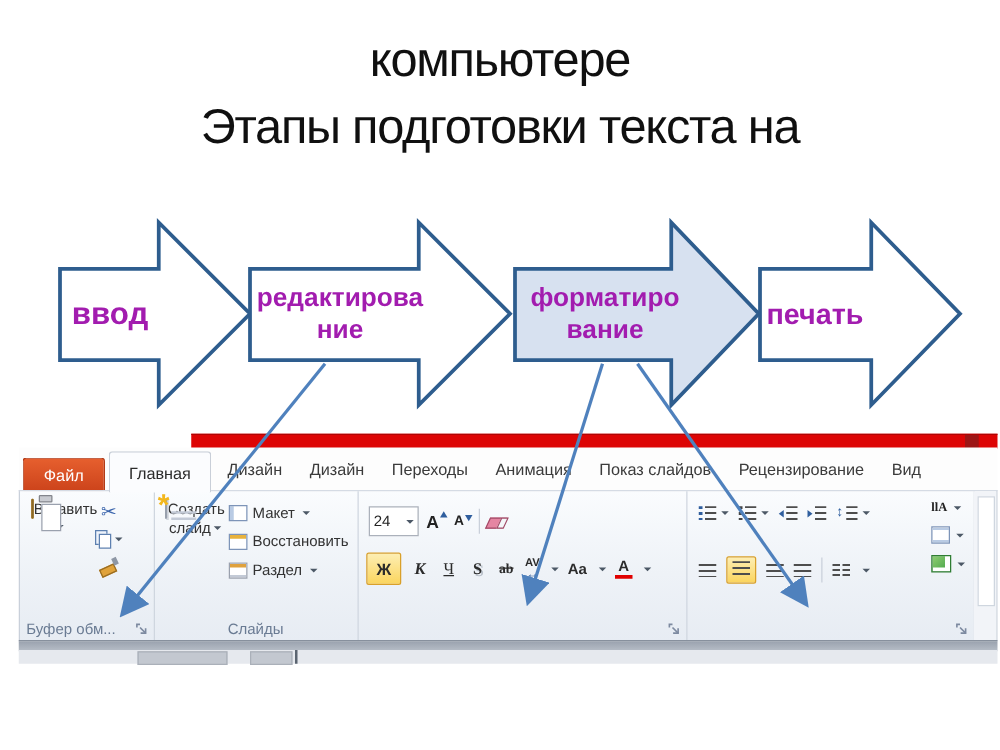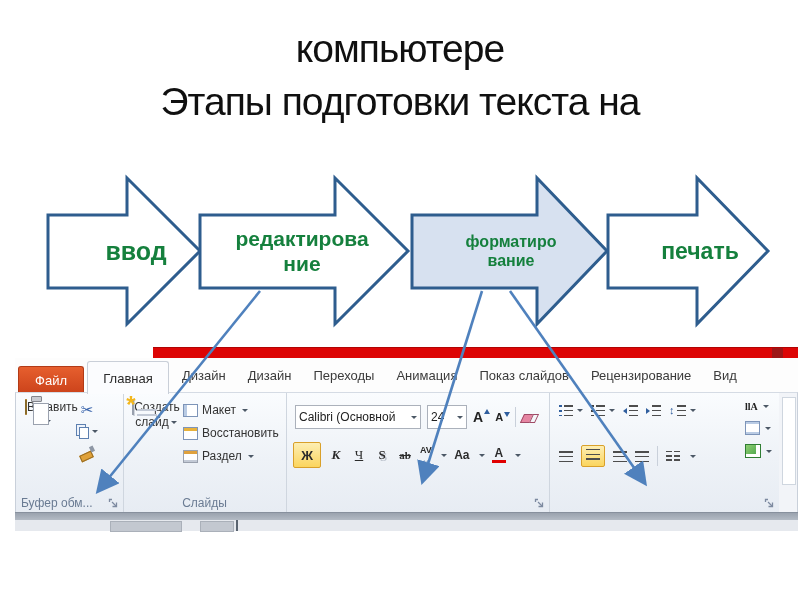--- a/index.html
+++ b/index.html
@@ -7,24 +7,24 @@
          font-family:"Liberation Sans",sans-serif;}
 
   
   .title{position:absolute;top:22px;left:0;width:800px;text-align:center;
          color:#101010;font-size:39px;line-height:53px;letter-spacing:-1px;font-weight:400;}
 
   
   .overlay{position:absolute;left:0;top:0;width:800px;height:600px;z-index:5;pointer-events:none;}
 
   .stage-label{position:absolute;z-index:6;display:flex;flex-direction:column;align-items:center;
-               justify-content:center;color:#15803d;font-weight:bold;text-align:center;line-height:1.18;margin-left:48px;}
+               justify-content:center;color:#a21caf;font-weight:bold;text-align:center;line-height:1.18;}
   .s1{left:48px;top:217px;width:80px;height:70px;font-size:25px;}
-  .s2{left:184px;top:217px;width:140px;height:70px;font-size:21px;}
-  .s3{left:399px;top:217px;width:128px;height:70px;font-size:16px;}
+  .s2{left:202px;top:217px;width:140px;height:70px;font-size:21px;}
+  .s3{left:420px;top:217px;width:128px;height:70px;font-size:21px;}
   .s4{left:606px;top:217px;width:92px;height:70px;font-size:23px;}
 
   
   .ribbon{position:absolute;left:15px;top:347px;width:783px;height:184px;z-index:1;font-size:12px;color:#333;}
   .redstrip{position:absolute;left:138px;top:0;right:0;height:11px;background:#dd0505;border-top:1px solid #b00404;}
   .redstrip .maroon{position:absolute;left:619px;top:0;width:11px;height:11px;background:#9d1616;}
 
   .tabrow{position:absolute;left:0;top:11px;right:0;height:34px;background:#fdfdfd;}
   .tab-file{position:absolute;left:3px;top:8px;width:64px;height:26px;border-radius:3px 3px 0 0;
             background:linear-gradient(180deg,#e65f2e,#cc431b);border:1px solid #b23a16;border-bottom:none;
@@ -211,24 +211,20 @@
               <span class="section-icon"></span>
               <span>Раздел</span>
               <span class="dd"></span>
             </div>
         </div>
         <div class="glabel">Слайды</div>
       </div>
 
       <div class="group g-font">
         <div class="frow1">
-          <div class="combo c-name">
-              <span class="val">Calibri (Основной</span>
-              <span class="dd" style="margin-left:auto"></span>
-            </div>
           <div class="combo c-size">
               <span class="val">24</span>
               <span class="dd" style="margin-left:auto"></span>
             </div>
           <span class="grow-icon">A</span>
           <span class="shrink-icon">A</span>
           <span class="vsep"></span>
           <span class="eraser-icon"></span>
         </div>
         <div class="frow2">

